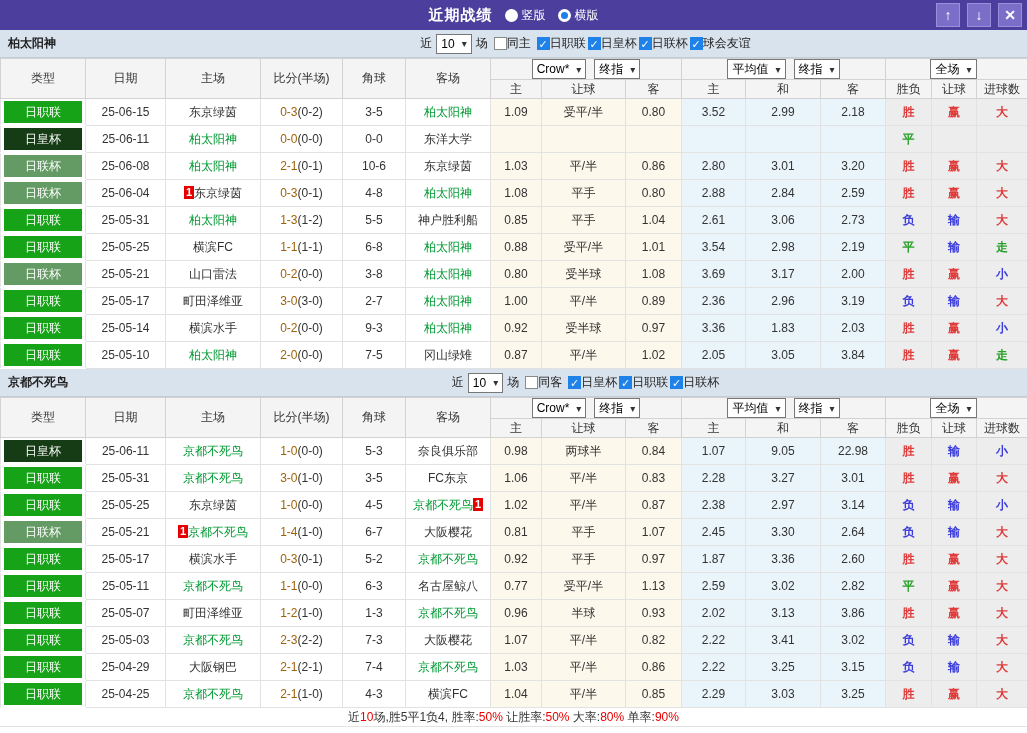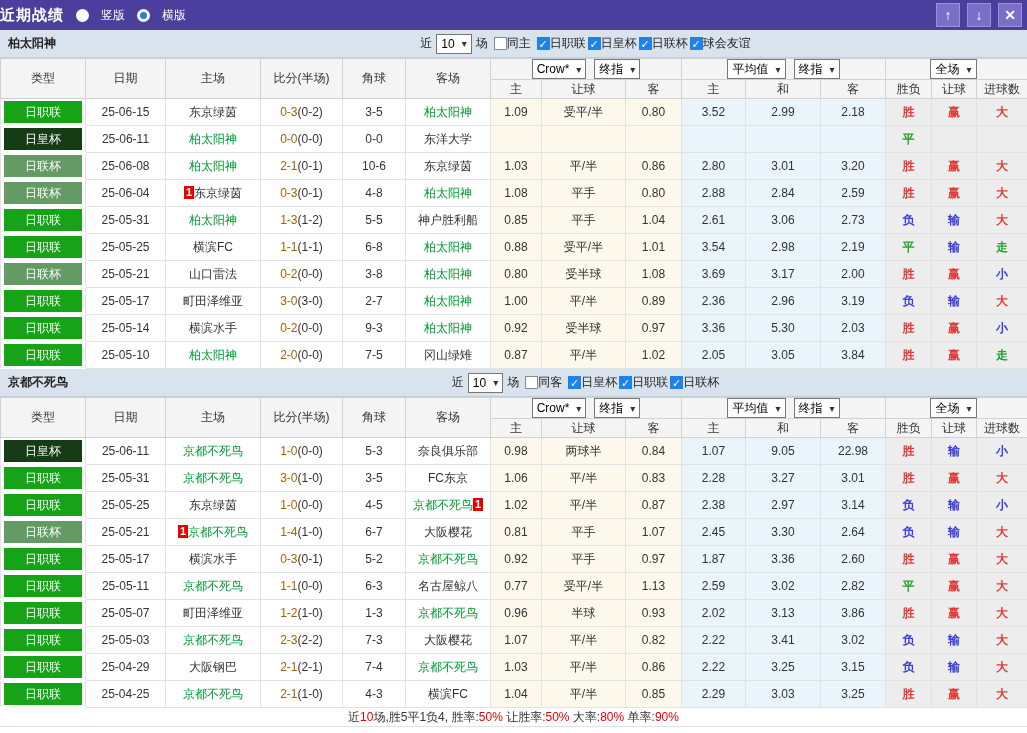--- a/index.html
+++ b/index.html
@@ -1,23 +1,23 @@
 <!DOCTYPE html>
 <html><head>
 <meta charset="utf-8">
 <style>
   * { box-sizing: border-box; }
   html,body { margin:0; padding:0; }
   body { width:1027px; height:733px; overflow:hidden; font-family:"Liberation Sans","DejaVu Sans",sans-serif; background:#fff; }
 
   
   .titlebar { height:30px; background:#4b3e9c; position:relative; display:flex; align-items:center; color:#fff; }
-  .title-center { flex:1; display:flex; align-items:center; gap:12px; }
+  .title-center { flex:1; display:flex; justify-content:center; align-items:center; gap:12px; }
   .title { font-size:15px; font-weight:bold; letter-spacing:1px; }
-  .radio-item { display:inline-flex; align-items:center; gap:12px; font-size:12px; cursor:pointer; }
+  .radio-item { display:inline-flex; align-items:center; gap:4px; font-size:12px; cursor:pointer; }
   .radio { width:13px; height:13px; border-radius:50%; background:#fff; display:inline-block; position:relative; }
   .radio.selected::after { content:""; position:absolute; inset:3px; border-radius:50%; background:#1e7fe8; }
   .win-buttons { position:absolute; right:5px; top:3px; display:flex; gap:7px; }
   .win-btn { width:24px; height:24px; background:#7b6ec9; border:1px solid #998fdc; color:#fff; font-size:14px; font-weight:bold; display:flex; align-items:center; justify-content:center; cursor:pointer; padding:0; }
 
   
   .filter-row { height:28px; background:#d9e3ee; border-bottom:1px solid #c3ccd8; position:relative; display:flex; align-items:center; font-size:12px; color:#222; }
   .team-name { position:absolute; left:8px; font-weight:bold; color:#222; }
   .filter-controls { margin:0 auto; display:flex; align-items:center; gap:4px; transform:translateX(72px); }
   .fake-select { background:#fff; border:1px solid #777; height:20px; padding:0 4px; display:inline-flex; align-items:center; gap:7px; font-size:12px; color:#000; cursor:pointer; white-space:nowrap; }
@@ -341,21 +341,21 @@
           </td>
           <td class="c-date">25-05-14</td>
           <td class="c-team"><span class="team">横滨水手</span></td>
           <td class="c-score"><span class="score-main">0-2</span><span class="score-half">(0-0)</span></td>
           <td class="c-corner">9-3</td>
           <td class="c-team"><span class="team focus">柏太阳神</span></td>
           <td class="c-cream">0.92</td>
           <td class="c-cream">受半球</td>
           <td class="c-cream">0.97</td>
           <td class="c-blue">3.36</td>
-          <td class="c-blue">5.30</td>
+          <td class="c-blue">1.83</td>
           <td class="c-blue">2.03</td>
           <td class="c-gray" style="color: rgb(224, 60, 60);">胜</td>
           <td class="c-gray" style="color: rgb(224, 60, 60);">赢</td>
           <td class="c-gray" style="color: rgb(60, 60, 220);">小</td>
         </tr>
         <tr>
           <td class="c-type">
             <div class="badge" style="background: rgb(23, 163, 23);">日职联</div>
           </td>
           <td class="c-date">25-05-10</td>

